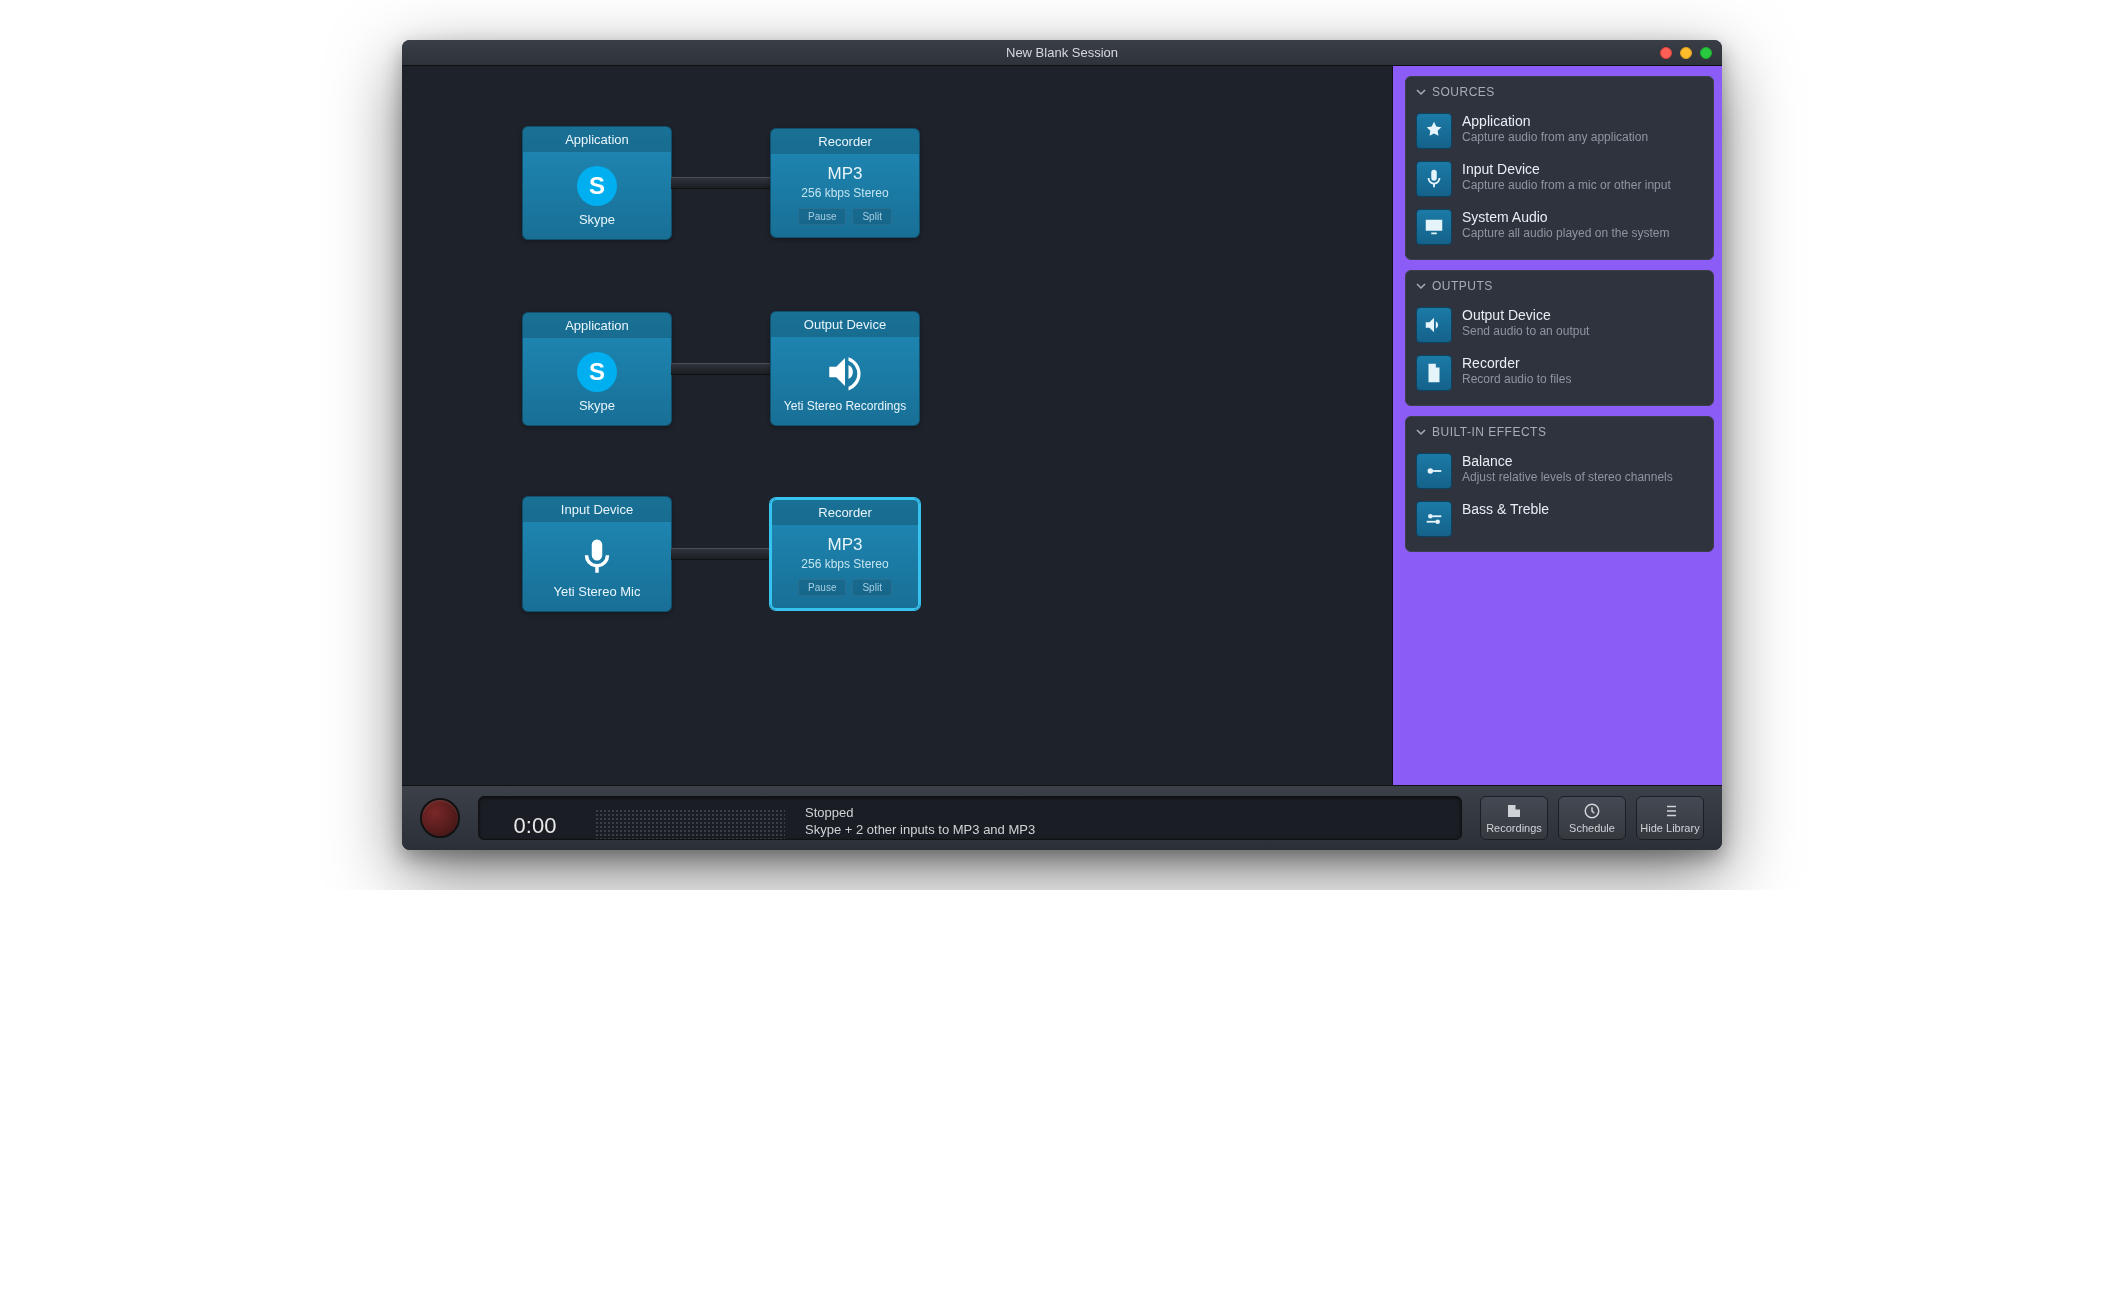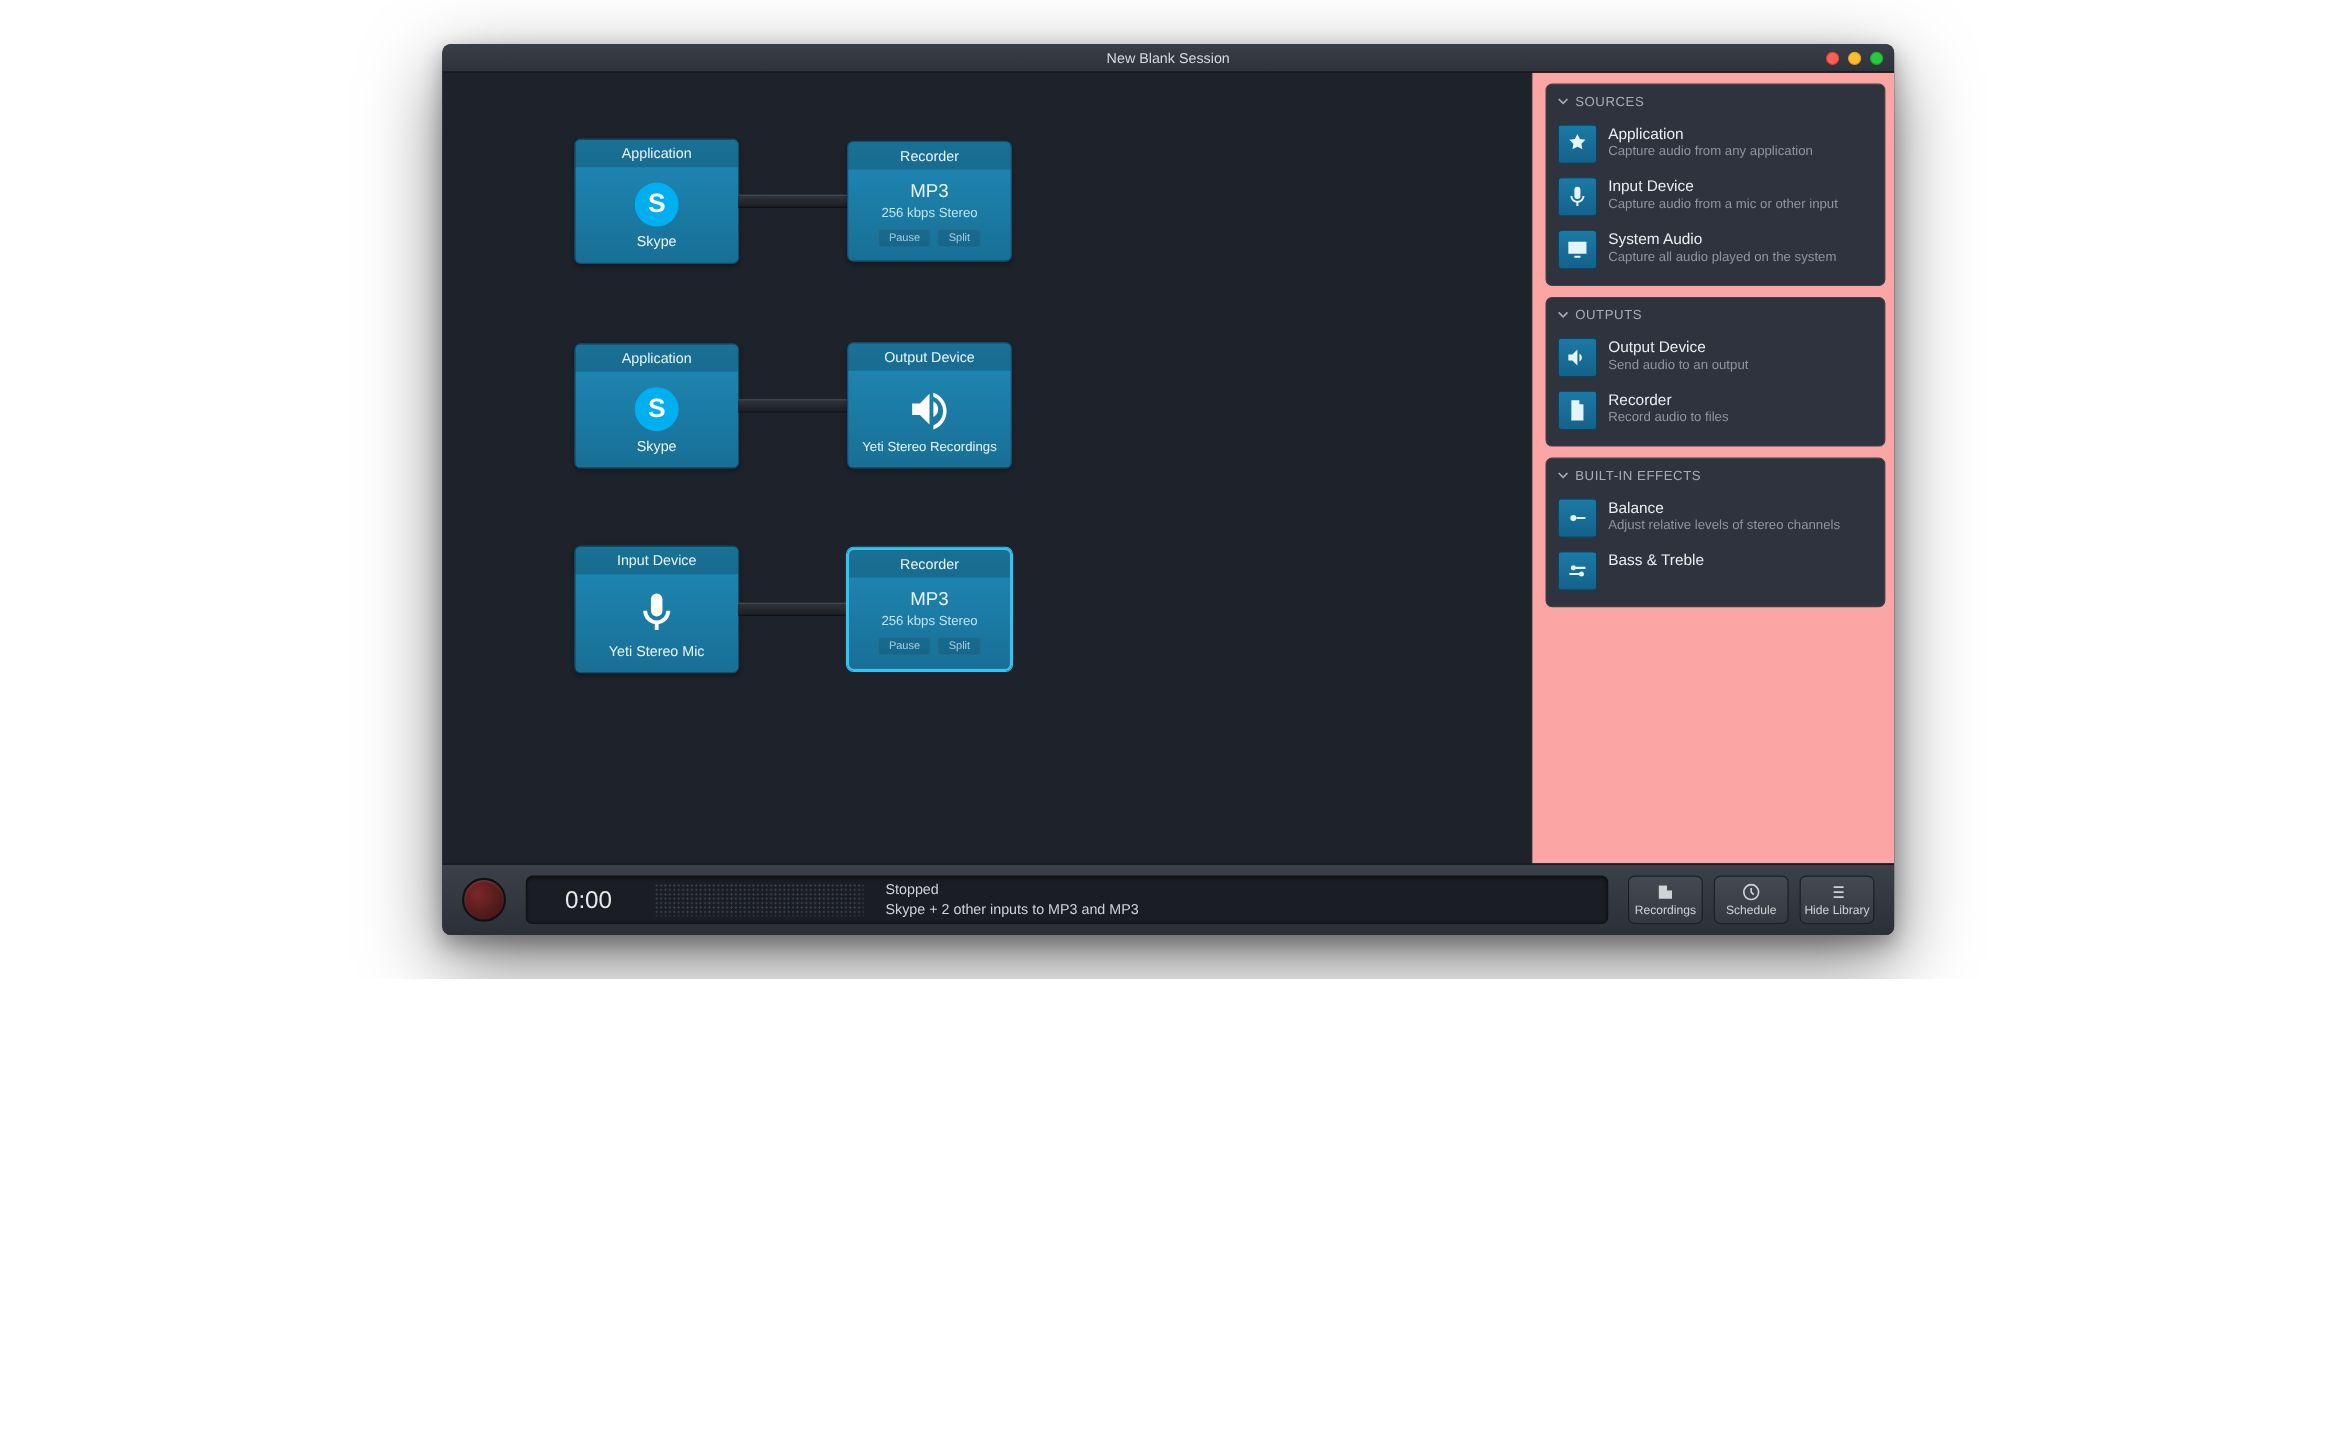--- a/index.html
+++ b/index.html
@@ -31,21 +31,21 @@
 .tl.yellow { background: #ffbd2e; border: 0.5px solid #dfa022; }
 .tl.green { background: #28c940; border: 0.5px solid #1dad2b; }
 .title { position: absolute; left: 50%; transform: translateX(-50%); color: #d6d9dc; font-size: 13px; }
 .content { flex: 1; display: flex; overflow: hidden; }
 .canvas {
   flex: 1;
   background: #1e222b;
   position: relative;
   overflow: auto;
 }
-.sidebar { width: 330px; background: #fca5a5; border-left: 1px solid #111; overflow-y: auto; padding: 10px 8px 10px 12px; }
+.sidebar { width: 330px; background: #8b5cf6; border-left: 1px solid #111; overflow-y: auto; padding: 10px 8px 10px 12px; }
 .footer {
   height: 65px;
   background: linear-gradient(#3c4049, #2b2f37);
   border-top: 1px solid #111;
   display: flex;
   align-items: center;
   padding: 0 18px;
   gap: 18px;
 }
 .record-btn {
@@ -54,21 +54,21 @@
   border: 2px solid #111; box-shadow: inset 0 1px 2px rgba(255,255,255,0.15);
 }
 .lcd {
   flex: 1;
   height: 44px;
   background: #1a1d23;
   border-radius: 6px;
   border: 1px solid #111;
   box-shadow: inset 0 1px 3px rgba(0,0,0,0.6);
   display: flex;
-  align-items: center;
+  align-items: flex-end;
   padding: 0 16px;
   gap: 20px;
 }
 .lcd-time { color: #e8e8e8; font-size: 22px; font-weight: 200; min-width: 80px; text-align: center; }
 .lcd-grille {
   width: 190px; height: 30px;
   background-image: radial-gradient(#3a3e47 1px, transparent 1px);
   background-size: 4px 4px;
 }
 .lcd-status { flex: 1; color: #cfd3d8; font-size: 13px; line-height: 1.35; }

